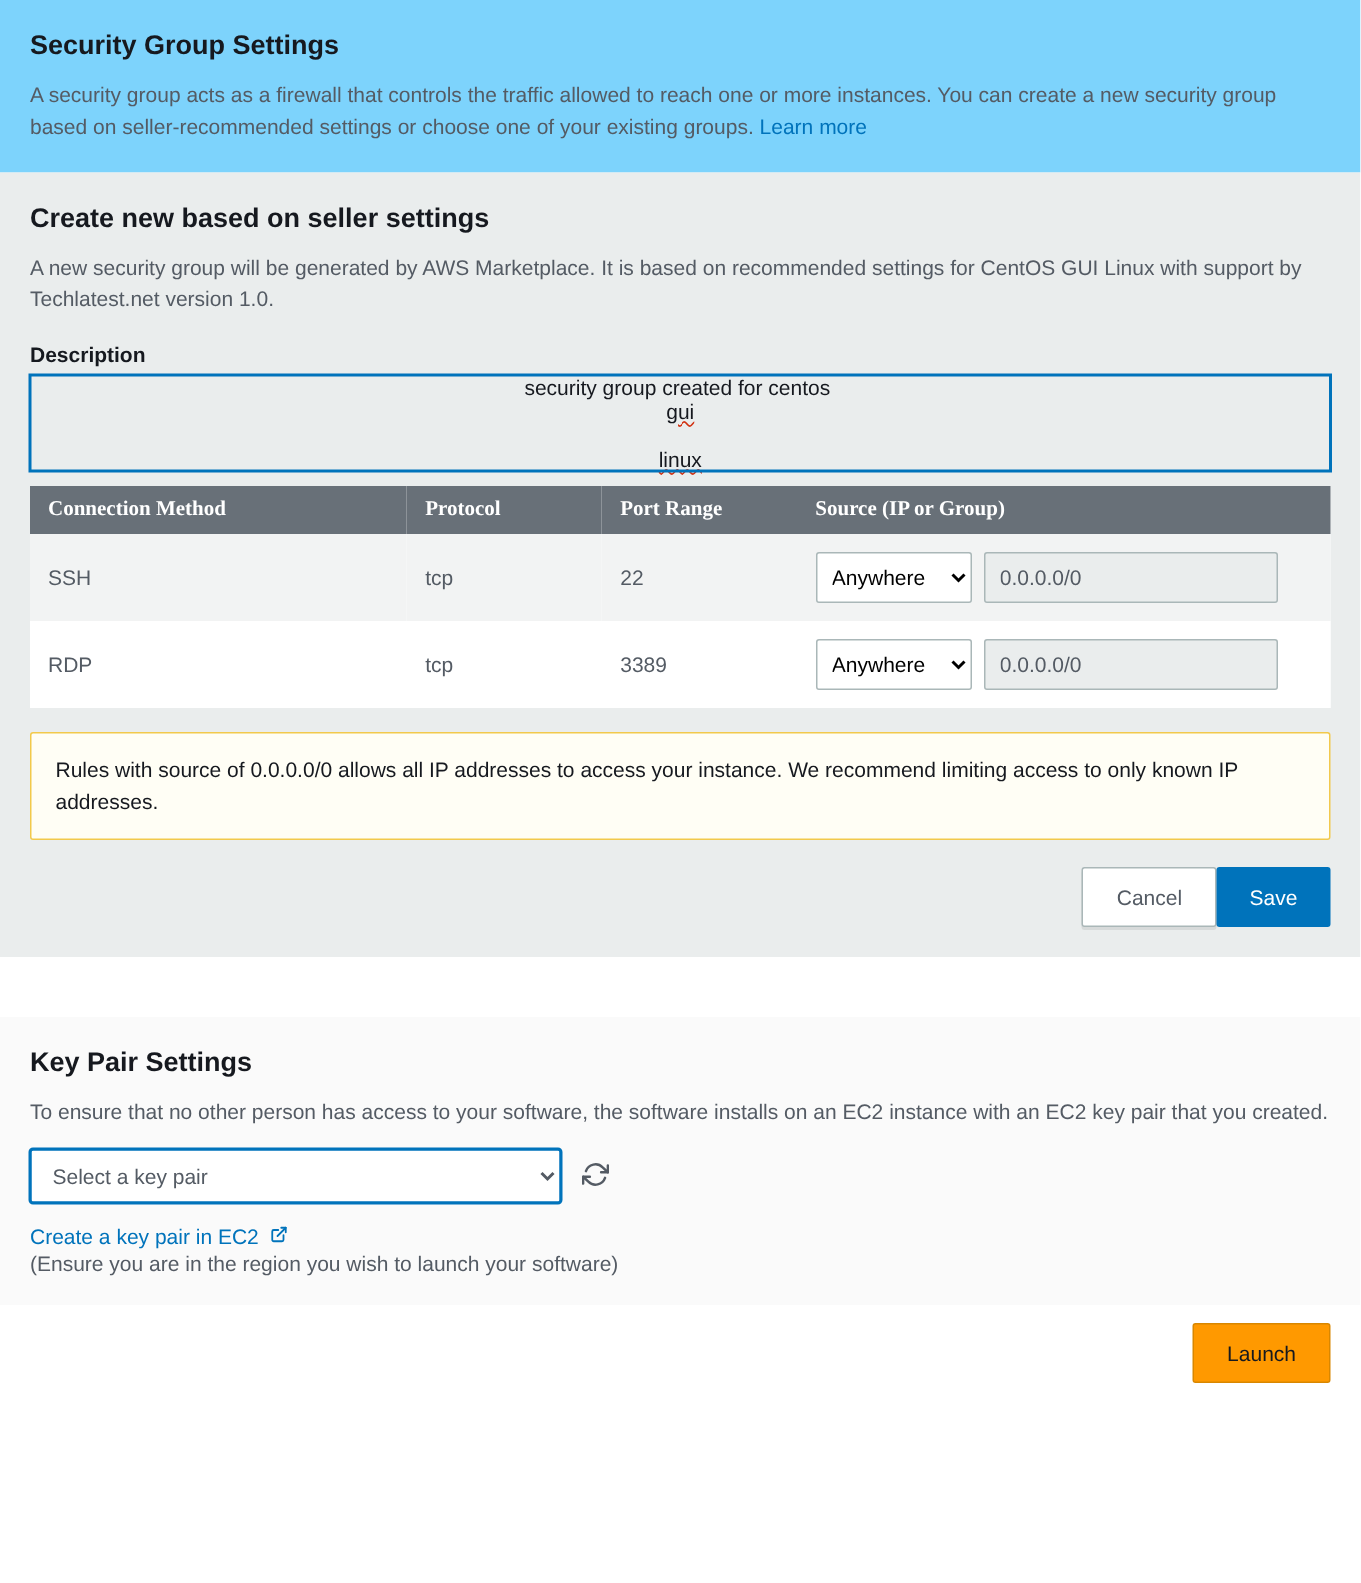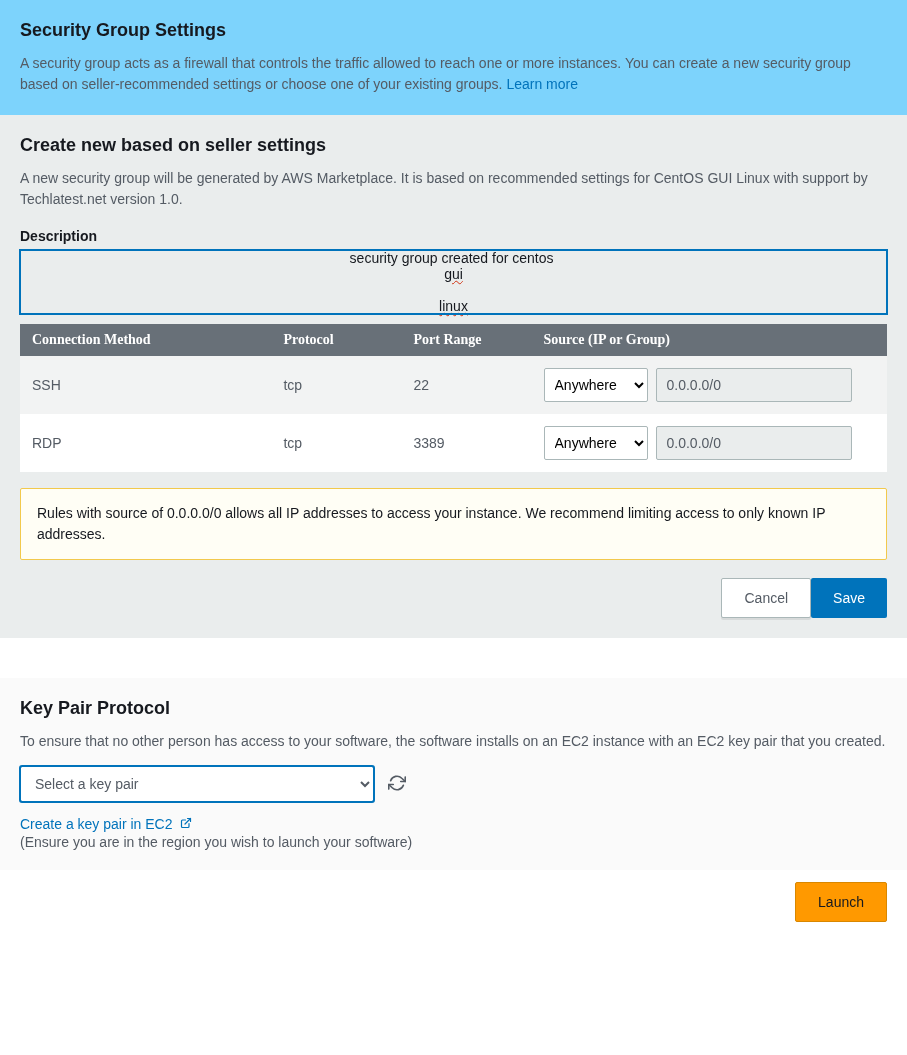--- a/index.html
+++ b/index.html
@@ -243,21 +243,21 @@
 
   <div class="button-row">
     <button class="btn btn-secondary">Cancel</button>
     <button class="btn btn-primary">Save</button>
   </div>
 </div>
 
 <div class="spacer-large"></div>
 
 <div class="panel" style="background:#fafafa;">
-  <h2>Key Pair Protocol</h2>
+  <h2>Key Pair Settings</h2>
   <p class="desc">To ensure that no other person has access to your software, the software installs on an EC2 instance with an EC2 key pair that you created.</p>
 
   <div class="keypair-row">
     <select class="keypair-select focused">
       <option>Select a key pair</option>
     </select>
     <span>
       <svg class="refresh-icon" viewBox="0 0 24 24" fill="none" stroke="currentColor" stroke-width="2.2" stroke-linecap="round" stroke-linejoin="round">
           <polyline points="23 4 23 10 17 10"></polyline>
           <polyline points="1 20 1 14 7 14"></polyline>

